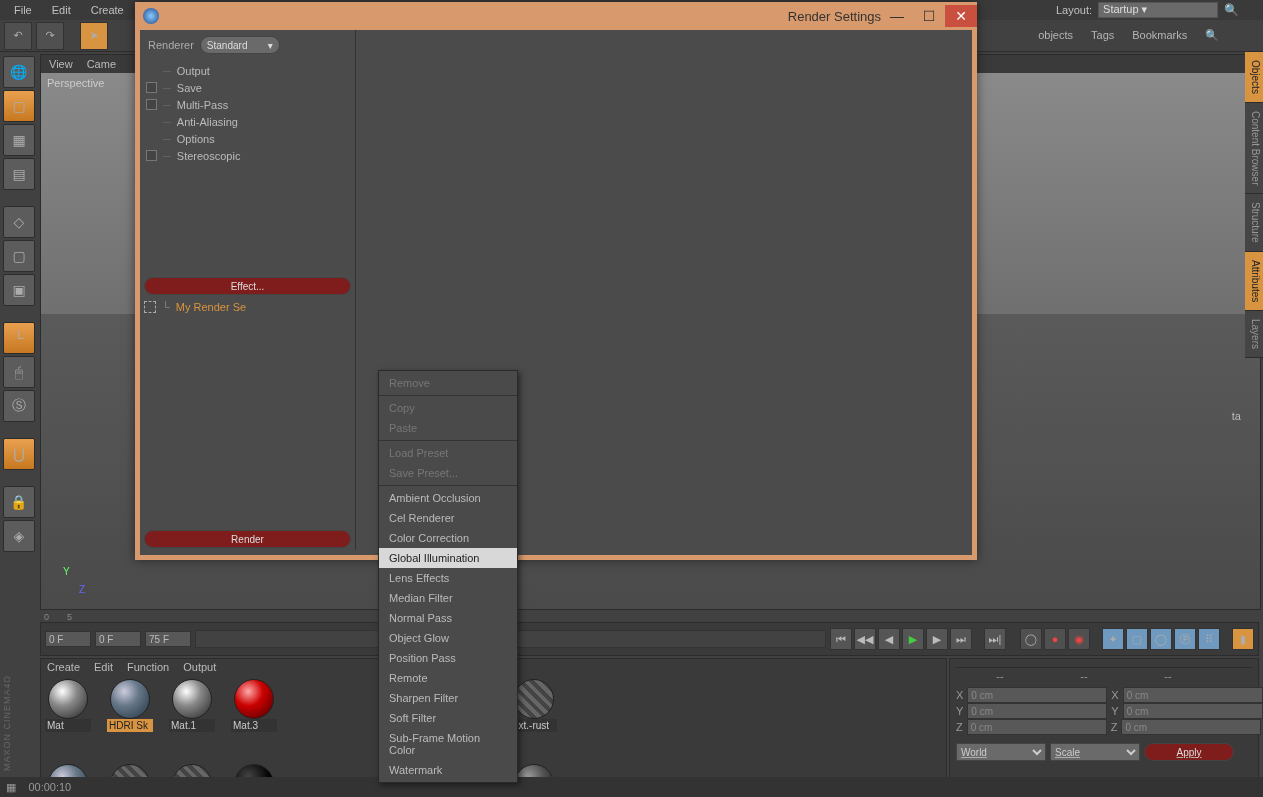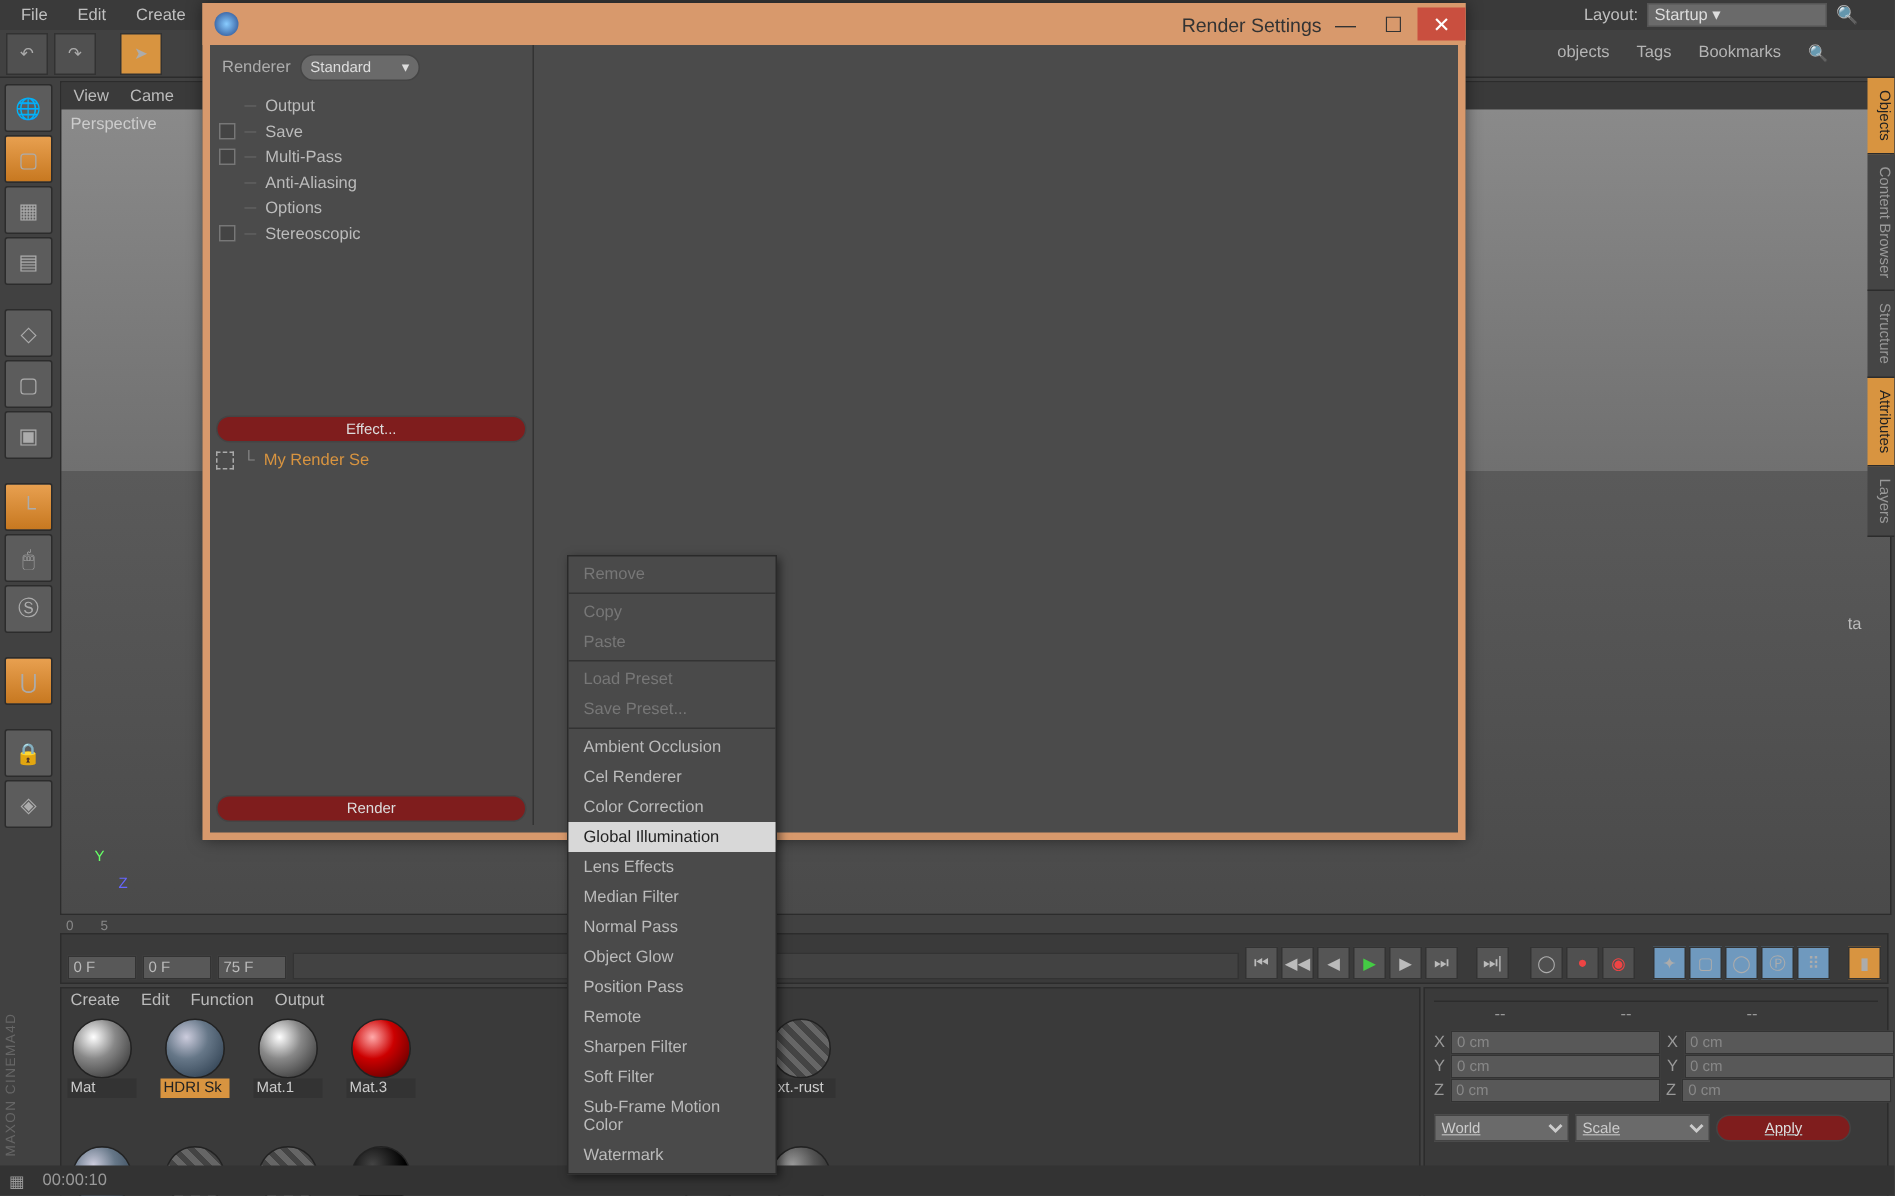--- a/index.html
+++ b/index.html
@@ -26,21 +26,21 @@
 .viewport-wrap { flex:1; position: relative; background:#404040; border:1px solid #2c2c2c; margin:2px; }
 .viewport-menu { background:#3a3a3a; height:18px; display:flex; gap:14px; padding:0 8px; align-items:center; color:#bbb; font-size:11px; }
 .viewport { position:relative; height:calc(100% - 18px); background:linear-gradient(#8a8a8a 0%, #707070 45%, #5a5a5a 45%, #4a4a4a 100%); }
 .persp-label { position:absolute; top:4px; left:6px; color:#ccc; font-size:11px; }
 .axis { position:absolute; bottom:14px; left:14px; font-size:10px; }
 .axis .y { color:#6f6; position:absolute; bottom:18px; left:8px; }
 .axis .z { color:#66f; position:absolute; bottom:0; left:24px; }
 .right-tab { writing-mode: vertical-rl; padding: 8px 2px; font-size:10px; color:#999; border-bottom:1px solid #2c2c2c; background:#454545; }
 .right-tab.active { background:#d89440; color:#222; }
 
-.timeline-bar { height: 34px; background:#3a3a3a; margin: 0 4px 0 40px; display:flex; align-items:flex-end; gap:4px; border:1px solid #2c2c2c; padding: 2px 4px; }
+.timeline-bar { height: 34px; background:#3a3a3a; margin: 0 4px 0 40px; display:flex; align-items:center; gap:4px; border:1px solid #2c2c2c; padding: 2px 4px; }
 .frame-field { background:#585858; border:1px solid #333; color:#bbb; width:46px; height:16px; padding:0 3px; font-size:10px; }
 .time-ruler { flex:1; height:18px; background:#424242; border:1px solid #333; position:relative; }
 .play-btns { display:flex; gap:2px; }
 .play-btn { width:22px; height:22px; background:#555; border:1px solid #333; display:flex; align-items:center; justify-content:center; color:#bbb; }
 .play-btn.green { color:#4c4; }
 .record-group { display:flex; gap:2px; margin-left:10px; }
 .rec { width:22px; height:22px; border:1px solid #333; background:#505050; display:flex; align-items:center; justify-content:center; }
 .rec.red { color:#e44; }
 .rec.sel { background:#6f99be; }
 

